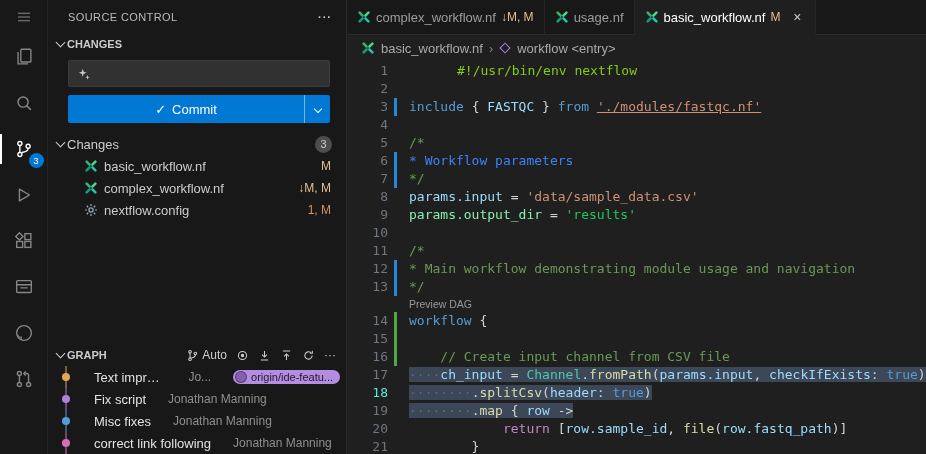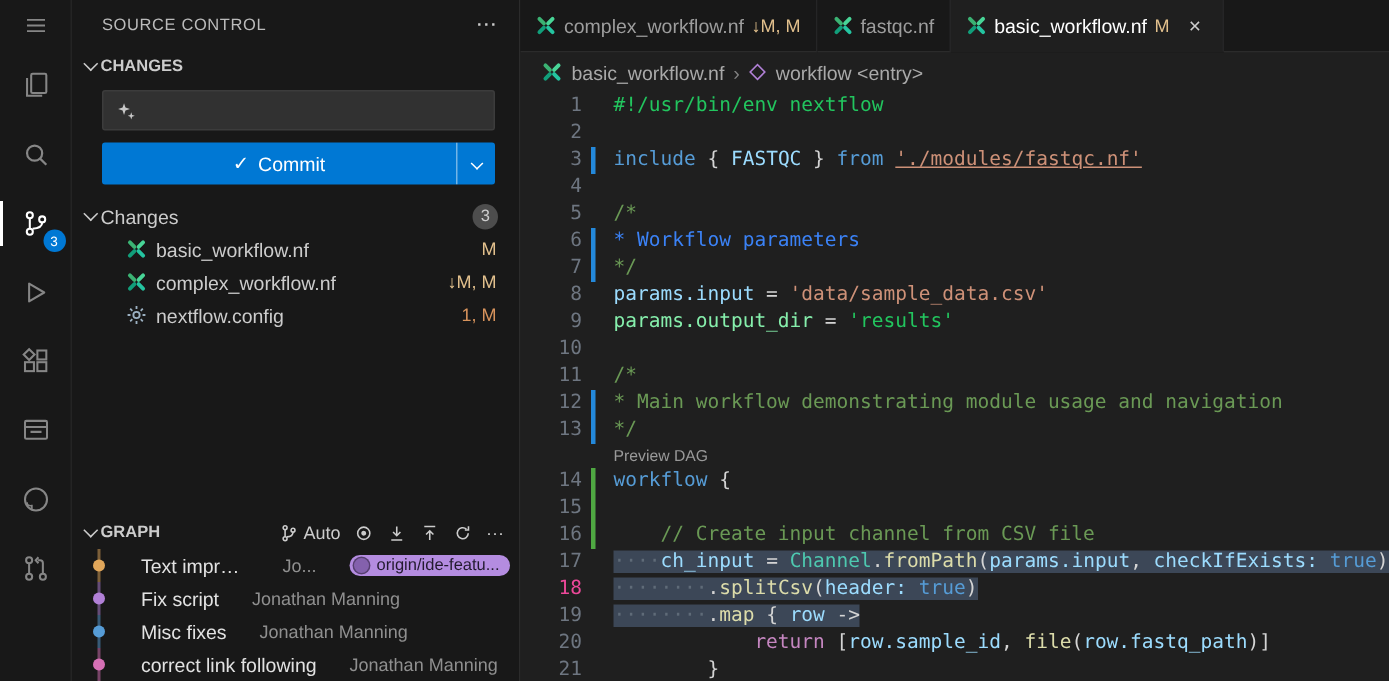--- a/index.html
+++ b/index.html
@@ -61,21 +61,21 @@
   .tabfiller{flex:1;border-bottom:1px solid #2b2b2b}
   .breadcrumb{height:26px;flex:none;display:flex;align-items:center;gap:6px;padding:0 14px;color:#a9a9a9;font-size:13px}
   .bicon{display:flex;flex:none}
   .bitem{cursor:pointer}
   .bsep{color:#7f7f7f}
 
   .code{flex:1;overflow:hidden;font-family:"DejaVu Sans Mono","Liberation Mono",monospace;font-size:13px;line-height:18px;padding-top:1px}
   .cline{display:flex;height:18px;white-space:pre}
   .codelens-row{display:flex;height:16px;white-space:pre;font-family:"Liberation Sans","DejaVu Sans",sans-serif;font-size:10.5px;color:#999;line-height:16px}
   .ln{width:41px;flex:none;text-align:right;color:#6e7681}
-  .cline.current .ln{color:#ec4899}
+  .cline.current .ln{color:#5eead4}
   .deco{width:15px;flex:none;position:relative}
   .deco.modified::before,.deco.added::before{content:"";position:absolute;left:6px;top:0;bottom:0;width:3px}
   .deco.modified::before{background:var(--gmod)}
   .deco.added::before{background:var(--gadd)}
   .ccontent{flex:1;overflow:hidden;padding-left:6px}
   .selbg{background:var(--sel)}
   .underline{text-decoration:underline}
   .codelens{cursor:pointer;padding-left:6px}
 </style>
 </head>
@@ -303,21 +303,21 @@
         </div>
         <div class="tab">
           <span class="tabicon">
             <svg width="14" height="14" viewBox="0 0 16 16" fill="none" stroke-width="3" stroke-linecap="round">
               <path d="M3 3l3.4 3.4" stroke="#3bb273"></path>
               <path d="M13 3L9.6 6.4" stroke="#48d597"></path>
               <path d="M3 13l3.4-3.4" stroke="#119e7a"></path>
               <path d="M13 13L9.6 9.6" stroke="#24c4a0"></path>
             </svg>
           </span>
-          <span class="tablabel">fastqc.nf</span>
+          <span class="tablabel">usage.nf</span>
         </div>
         <div class="tab active">
           <span class="tabicon">
             <svg width="14" height="14" viewBox="0 0 16 16" fill="none" stroke-width="3" stroke-linecap="round">
               <path d="M3 3l3.4 3.4" stroke="#3bb273"></path>
               <path d="M13 3L9.6 6.4" stroke="#48d597"></path>
               <path d="M3 13l3.4-3.4" stroke="#119e7a"></path>
               <path d="M13 13L9.6 9.6" stroke="#24c4a0"></path>
             </svg>
           </span>
@@ -341,21 +341,21 @@
       <span class="bsep">›</span>
       <span class="bicon">
         <svg width="12" height="12" viewBox="0 0 16 16" fill="none" stroke="#b180d7" stroke-width="1.4">
             <rect x="3.4" y="3.4" width="9.2" height="9.2" transform="rotate(45 8 8)"></rect>
           </svg>
       </span>
       <span class="bitem">workflow &lt;entry&gt;</span>
     </div>
 
     <div class="code">
-        <div class="cline"><span class="ln">1</span><span class="deco"></span><span class="ccontent"><span class="tok" style="color: #22c55e;">#!/usr/bin/env nextflow</span></span></div>
+        <div class="cline"><span class="ln">1</span><span class="deco"></span><span class="ccontent"><span class="tok" style="color: #84cc16; margin-left: 48px;">#!/usr/bin/env nextflow</span></span></div>
         <div class="cline"><span class="ln">2</span><span class="deco"></span><span class="ccontent"></span></div>
         <div class="cline"><span class="ln">3</span><span class="deco modified"></span><span class="ccontent"><span class="tok" style="color: rgb(86, 156, 214);">include </span><span class="tok" style="color: rgb(212, 212, 212);">{ </span><span class="tok" style="color: rgb(156, 220, 254);">FASTQC</span><span class="tok" style="color: rgb(212, 212, 212);"> } </span><span class="tok" style="color: rgb(86, 156, 214);">from </span><span class="tok underline" style="color: rgb(206, 145, 120);">'./modules/fastqc.nf'</span></span></div>
         <div class="cline"><span class="ln">4</span><span class="deco"></span><span class="ccontent"></span></div>
         <div class="cline"><span class="ln">5</span><span class="deco"></span><span class="ccontent"><span class="tok" style="color: rgb(106, 153, 85);">/*</span></span></div>
         <div class="cline"><span class="ln">6</span><span class="deco modified"></span><span class="ccontent"><span class="tok" style="color: #3b82f6;">* Workflow parameters</span></span></div>
         <div class="cline"><span class="ln">7</span><span class="deco modified"></span><span class="ccontent"><span class="tok" style="color: rgb(106, 153, 85);">*/</span></span></div>
         <div class="cline"><span class="ln">8</span><span class="deco"></span><span class="ccontent"><span class="tok" style="color: rgb(156, 220, 254);">params.input</span><span class="tok" style="color: rgb(212, 212, 212);"> = </span><span class="tok" style="color: rgb(206, 145, 120);">'data/sample_data.csv'</span></span></div>
         <div class="cline"><span class="ln">9</span><span class="deco"></span><span class="ccontent"><span class="tok" style="color: #86efac;">params.output_dir</span><span class="tok" style="color: rgb(212, 212, 212);"> = </span><span class="tok" style="color: #22c55e;">'results'</span></span></div>
         <div class="cline"><span class="ln">10</span><span class="deco"></span><span class="ccontent"></span></div>
         <div class="cline"><span class="ln">11</span><span class="deco"></span><span class="ccontent"><span class="tok" style="color: rgb(106, 153, 85);">/*</span></span></div>

